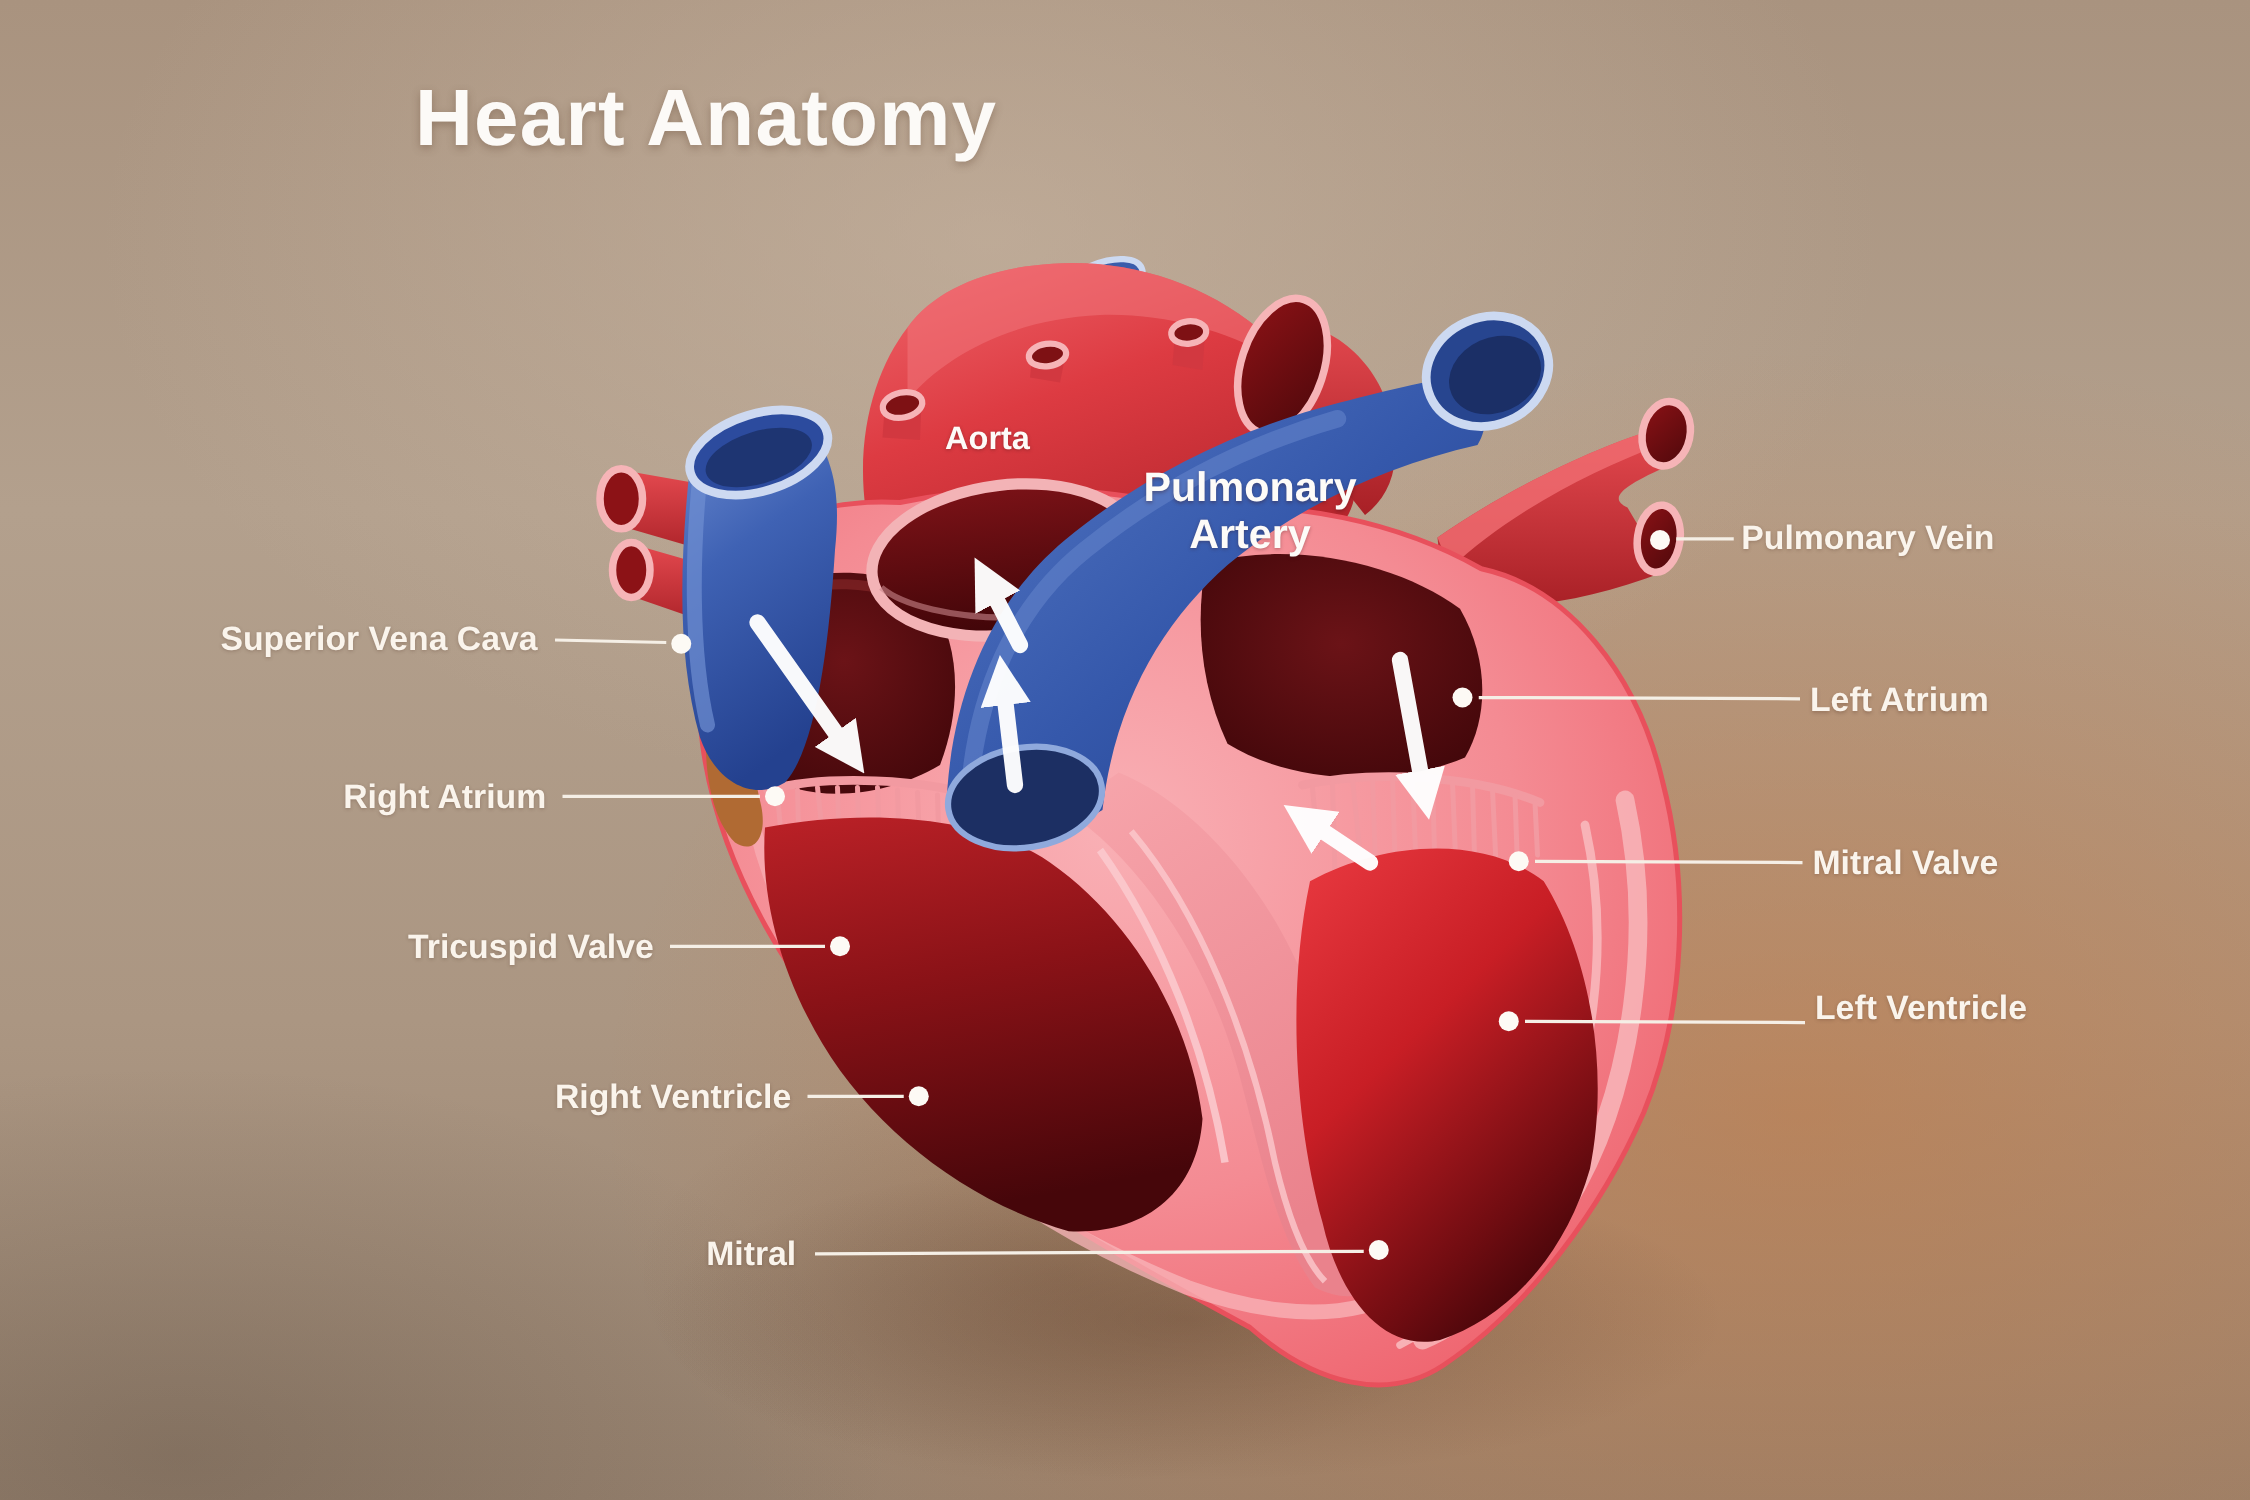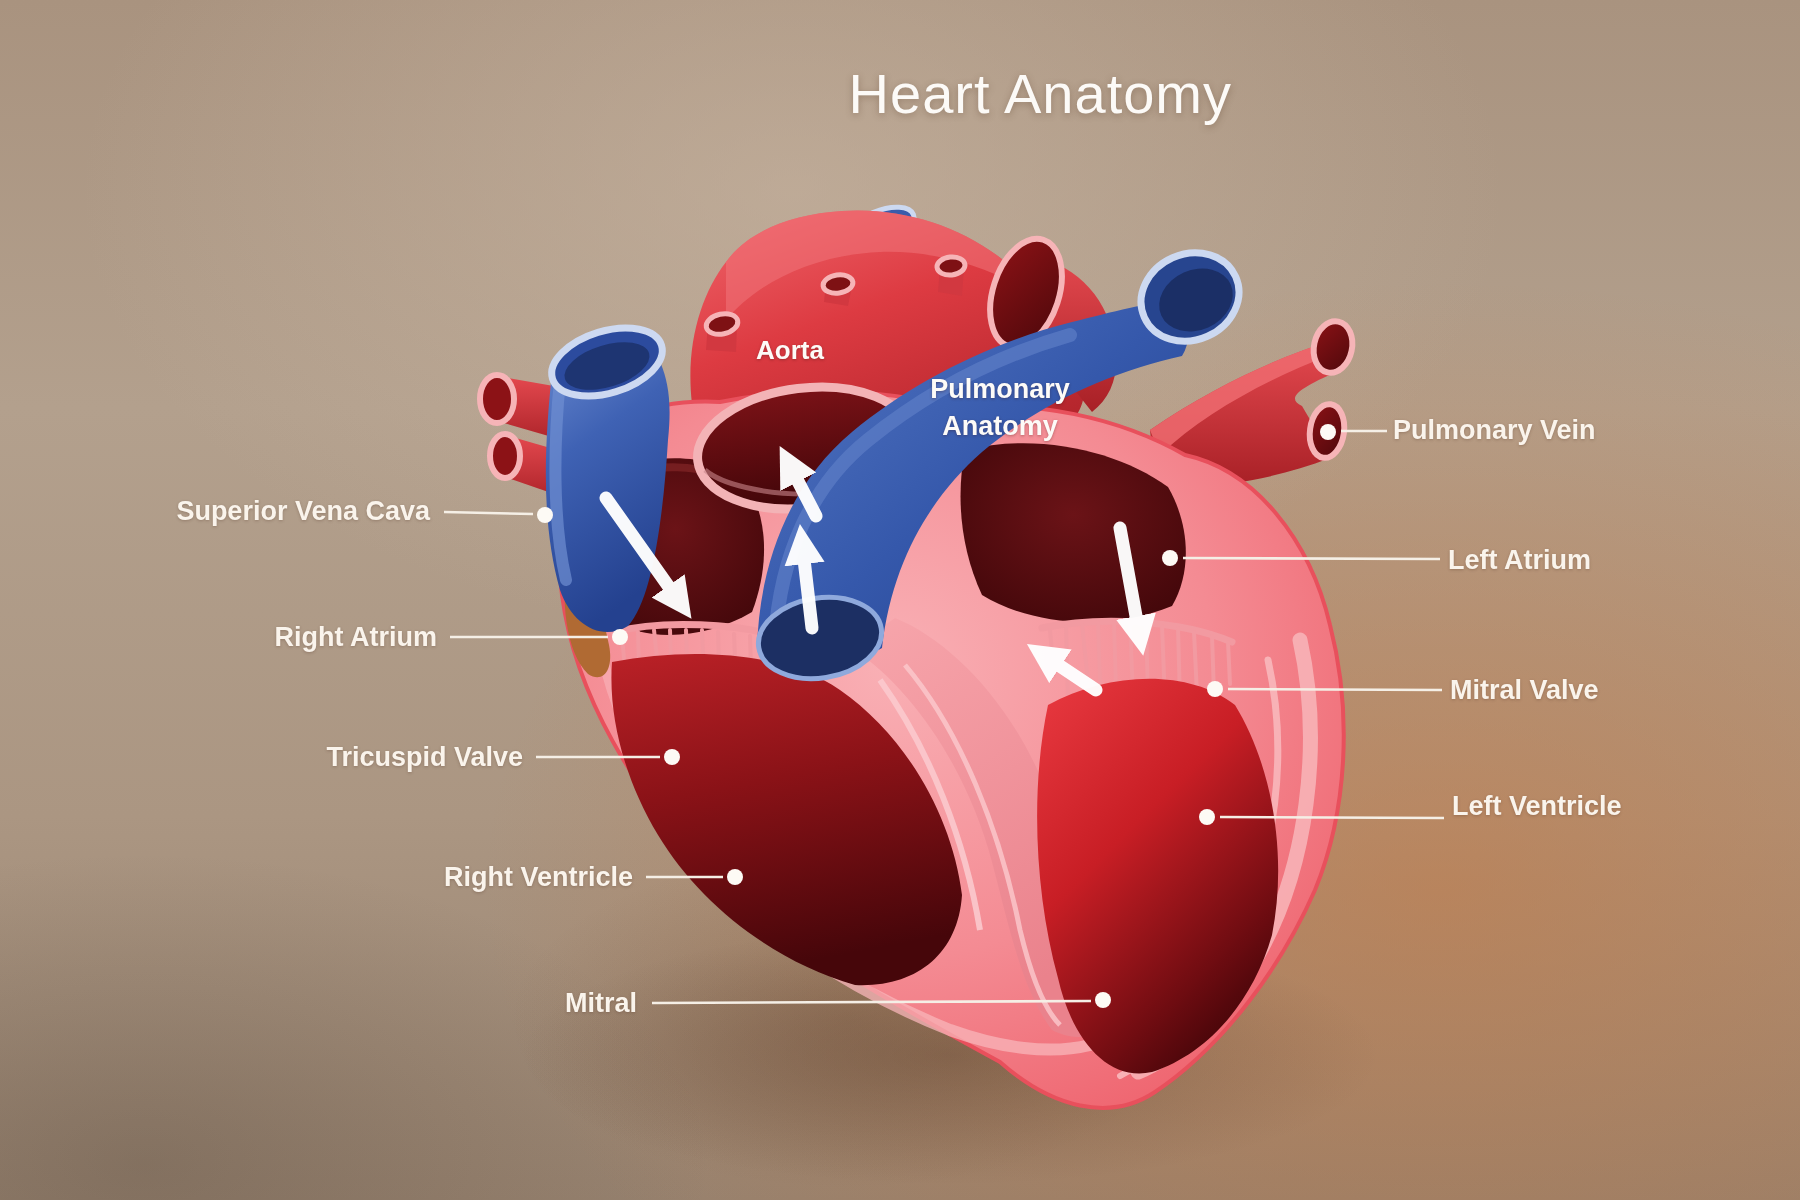--- a/index.html
+++ b/index.html
@@ -11,43 +11,43 @@
     background-color:#a8917e;
     background-image:
       radial-gradient(1150px 720px at 44% 16%, rgba(203,184,165,0.55), rgba(203,184,165,0) 62%),
       radial-gradient(1500px 950px at 80% 74%, rgba(201,118,60,0.50), rgba(201,118,60,0) 64%),
       radial-gradient(520px 260px at 47% 85%, rgba(70,48,30,0.20), rgba(70,48,30,0) 65%),
       radial-gradient(950px 520px at 8% 97%, rgba(55,45,36,0.22), rgba(55,45,36,0) 60%),
       linear-gradient(180deg,#a9937f 0%,#b3a08d 34%,#ab9682 68%,#97826f 100%);
   }
   .title{
     position:absolute;left:332px;top:52px;width:900px;
-    text-align:right;
-    font-size:56px;line-height:84px;font-weight:normal;letter-spacing:1px;
+    text-align:left;
+    font-size:64px;line-height:84px;font-weight:bold;letter-spacing:1px;
     color:#fcfaf7;
     text-shadow:0 2px 7px rgba(90,60,40,0.35);
     white-space:nowrap;
   }
   .callout{
     position:absolute;
     height:40px;line-height:40px;
     font-size:27px;font-weight:600;
     color:#faf4ec;
     text-shadow:0 1px 3px rgba(80,50,35,0.30);
     white-space:nowrap;
   }
   .callout.right-align{text-align:right;}
   .inline-label{
     position:absolute;
     color:#fdfbf8;font-weight:600;
     text-shadow:0 1px 3px rgba(60,20,20,0.35);
     text-align:center;white-space:nowrap;
   }
   #aorta-label{left:690px;top:329px;width:200px;font-size:26px;line-height:42px;}
-  #pa-label{left:870px;top:371px;width:260px;font-size:27px;line-height:37px;}
+  #pa-label{left:870px;top:371px;width:260px;font-size:33px;line-height:37px;}
   svg{position:absolute;left:0;top:0;}
 </style>
 </head>
 <body>
 
 <div id="stage">
 
   <svg width="1800" height="1200" viewBox="0 0 1800 1200">
     <defs>
       <linearGradient id="gAorta" x1="0" y1="0" x2="0.5" y2="1">
@@ -295,21 +295,21 @@
       <circle cx="1215" cy="689" r="8"></circle>
       <circle cx="1207" cy="817" r="8"></circle>
     </g>
   </svg>
 
   <div class="title">Heart Anatomy</div>
 
   <div class="inline-label" id="aorta-label">Aorta</div>
   <div class="inline-label" id="pa-label">
     <div>Pulmonary</div>
-    <div>Anatomy</div>
+    <div>Artery</div>
   </div>
 
   <div class="callout right-align" style="right:1370px;top:491px;margin-left:32px;">Superior Vena Cava</div>
   <div class="callout right-align" style="right:1363px;top:617px;">Right Atrium</div>
   <div class="callout right-align" style="right:1167px;top:857px;">Right Ventricle</div>
   <div class="callout right-align" style="right:1277px;top:737px;">Tricuspid Valve</div>
   <div class="callout right-align" style="right:1163px;top:983px;">Mitral</div>
 
   <div class="callout" style="left:1393px;top:410px;">Pulmonary Vein</div>
   <div class="callout" style="left:1448px;top:540px;">Left Atrium</div>

